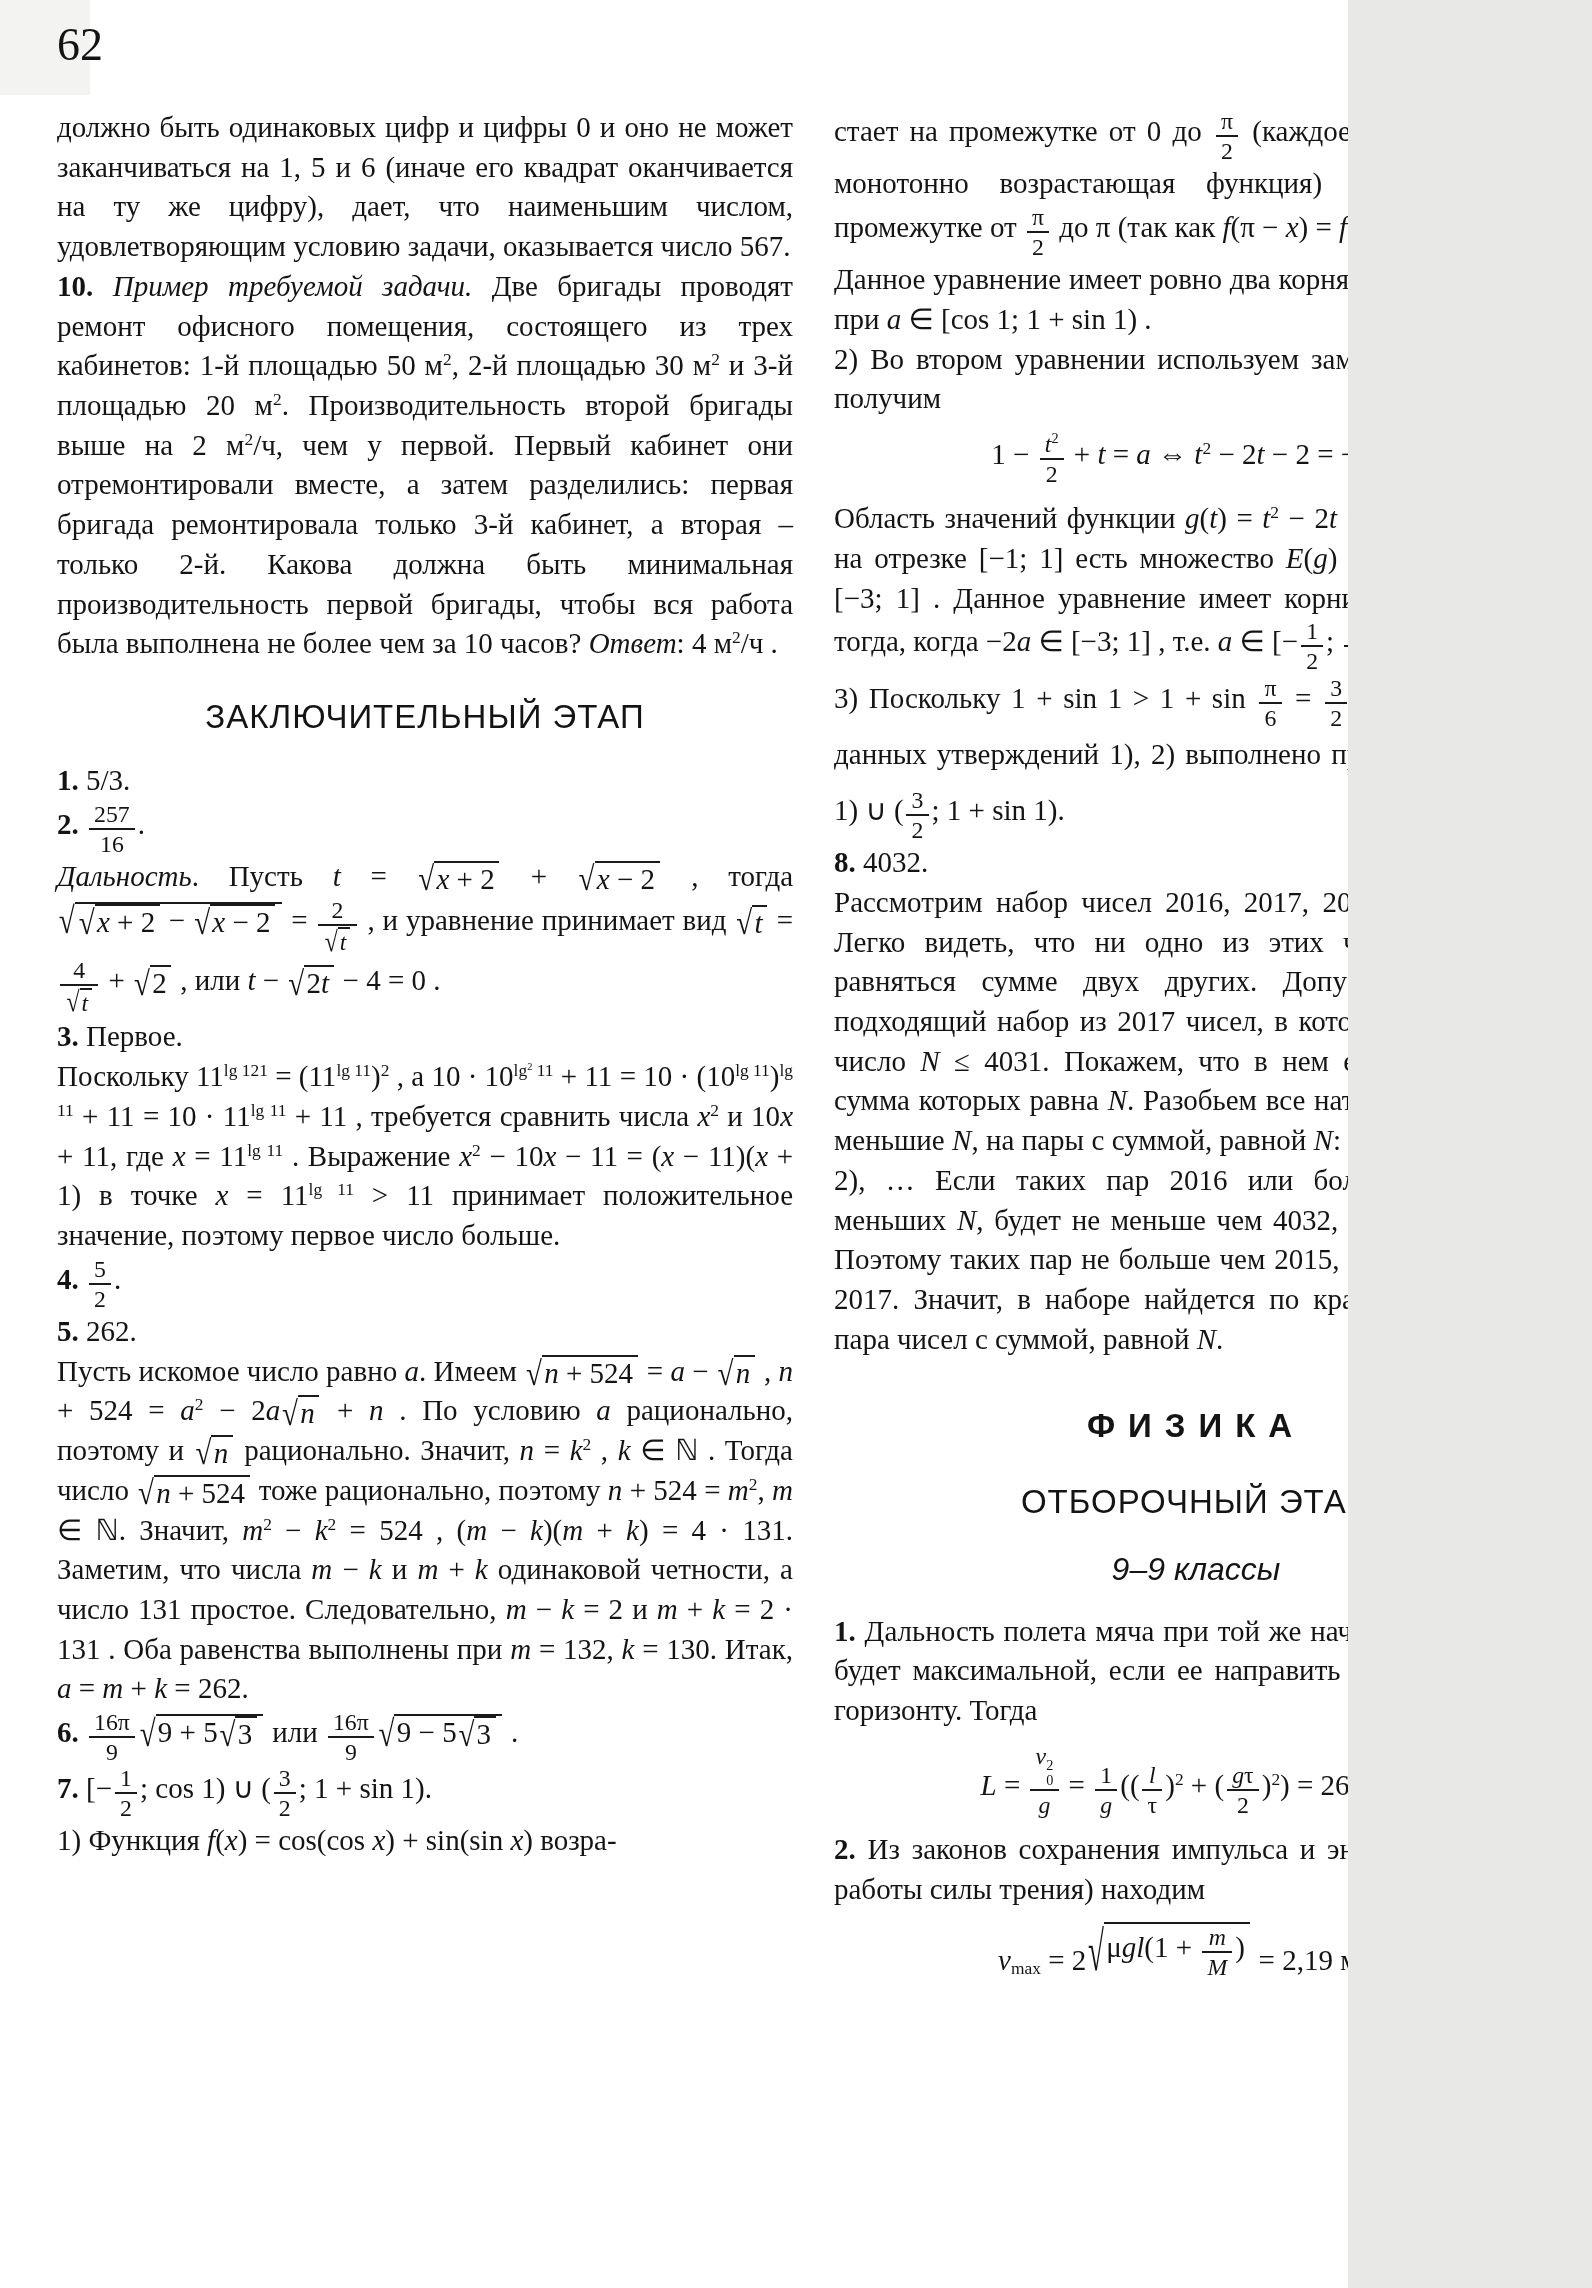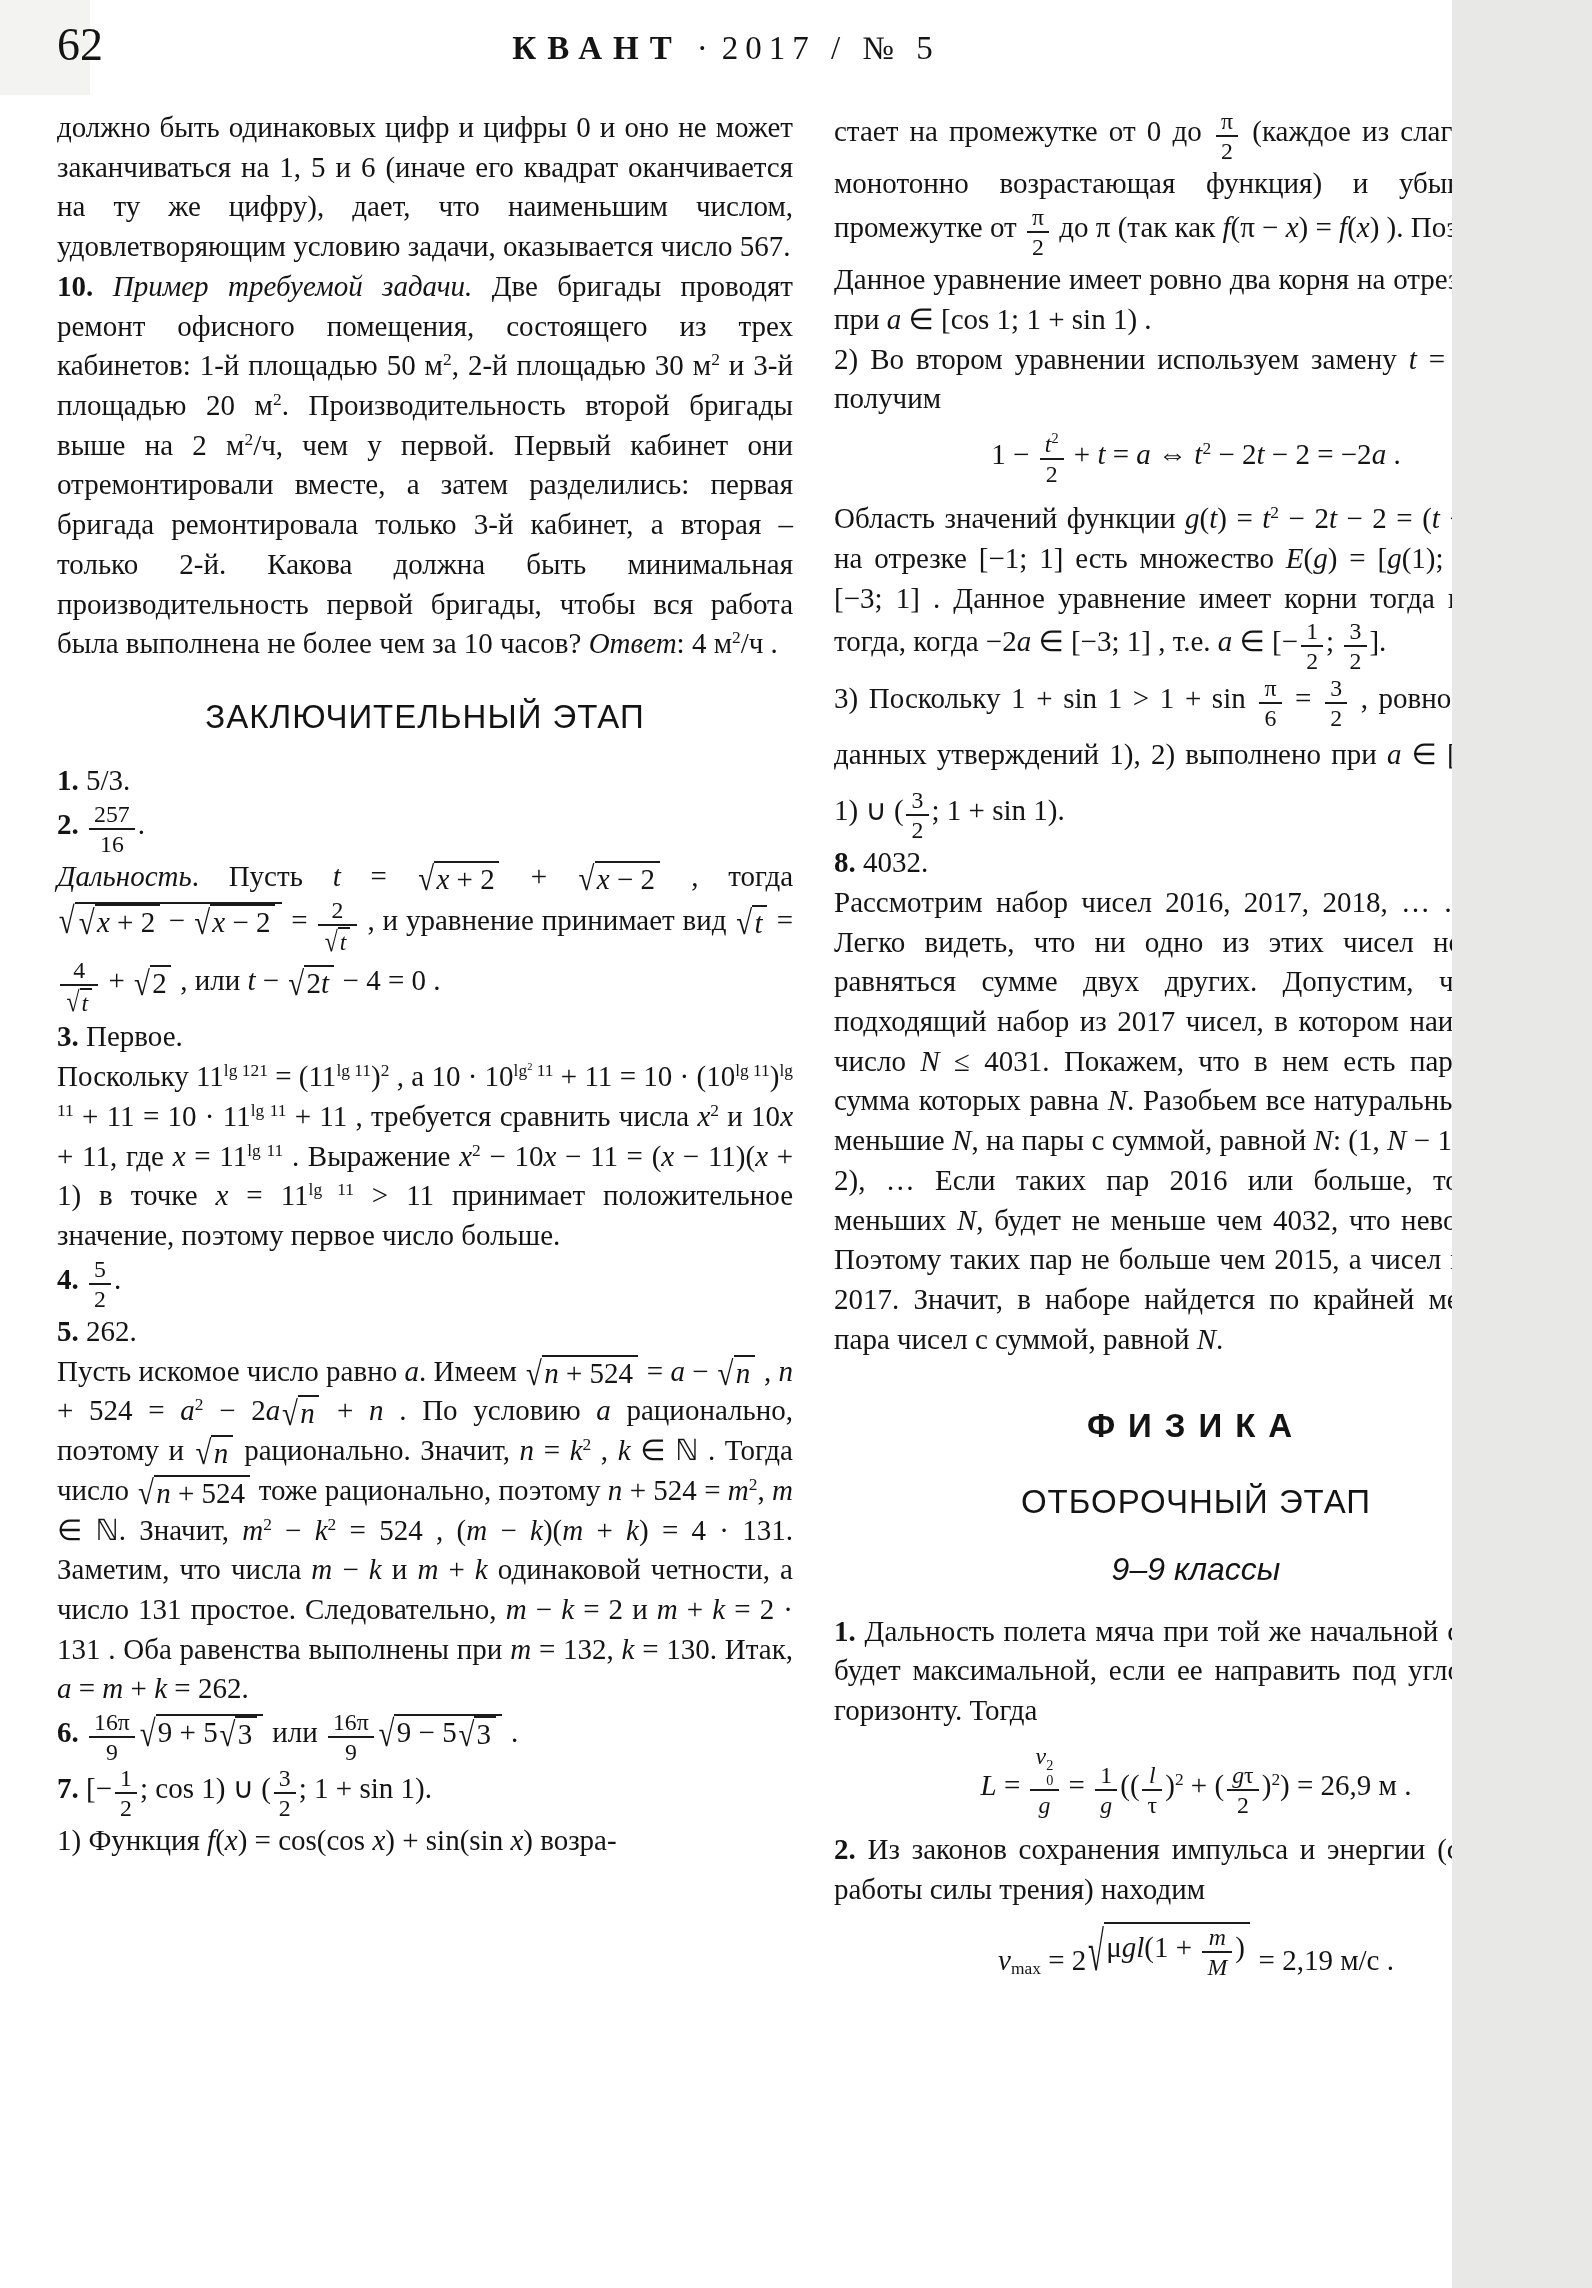--- a/index.html
+++ b/index.html
@@ -1,16 +1,16 @@
 <!DOCTYPE html>
 <html lang="ru"><head>
 <meta charset="utf-8">
 <style>
   html,body{margin:0;padding:0;background:#e8e8e6;}
-  .page{position:relative;width:1452px;height:2289px;background:#ffffff;overflow:hidden;
+  .page{position:relative;width:1348px;height:2289px;background:#ffffff;overflow:hidden;
         color:#141414;font-family:"Liberation Serif",serif;}
   .scan-artifact{position:absolute;left:0;top:0;width:90px;height:95px;background:#f3f3f1;}
   
   .pageno{position:absolute;left:57px;top:18px;font-size:46px;}
   .jhead{position:absolute;left:0;top:30px;width:100%;text-align:center;font-size:33px;white-space:nowrap;}
   .jname{font-weight:700;letter-spacing:11px;}
   .jsep{padding:0 14px;}
   .jissue{letter-spacing:7px;}
   
   .col{position:absolute;top:108px;font-size:29px;line-height:1.37;}
@@ -33,23 +33,20 @@
   .rbar{border-top:2px solid #1a1a1a;padding:0 .16em .02em .08em;line-height:1.15;}
   .stk{display:inline-flex;flex-direction:column;font-size:.6em;line-height:1.05;vertical-align:-.45em;text-align:left;}
   b{font-weight:700;}
 </style>
 </head>
 <body>
 
 <div class="page">
   <div class="scan-artifact"></div>
   <div class="pageno">62</div>
-  <div class="jhead">
-    <span class="jname">КВАНТ</span><span class="jsep">·</span><span class="jissue">2017 / № 5</span>
-  </div>
   <div class="col" id="col-left">
       <div class="blk p">должно быть одинаковых цифр и цифры 0 и оно не может заканчиваться на 1, 5 и 6 (иначе его квадрат оканчивается на ту же цифру), дает, что наименьшим числом, удовлетворяющим условию задачи, оказывается число 567.</div>
       <div class="blk p"><b>10.</b> <i>Пример требуемой задачи.</i> Две бригады проводят ремонт офисного помещения, состоящего из трех кабинетов: 1-й площадью 50 м<sup class="sp">2</sup>, 2-й площадью 30 м<sup class="sp">2</sup> и 3-й площадью 20 м<sup class="sp">2</sup>. Производительность второй бригады выше на 2 м<sup class="sp">2</sup>/ч, чем у первой. Первый кабинет они отремонтировали вместе, а затем разделились: первая бригада ремонтировала только 3-й кабинет, а вторая – только 2-й. Какова должна быть минимальная производительность первой бригады, чтобы вся работа была выполнена не более чем за 10 часов? <i>Ответ</i>: 4 м<sup class="sp">2</sup>/ч .</div>
       <div class="blk h2">ЗАКЛЮЧИТЕЛЬНЫЙ ЭТАП</div>
       <div class="blk p"><b>1.</b> 5/3.</div>
       <div class="blk p"><b>2.</b> <span class="frac"><span class="num">257</span><span class="den">16</span></span>.</div>
       <div class="blk p"><i>Дальность</i>. Пусть <i>t</i> = <span class="sqrt">
           <span class="rsign" style="transform-origin: center bottom; transform: scaleY(1.18018);">√</span>
           <span class="rbar"><i>x</i> + 2</span>
         </span> + <span class="sqrt">

